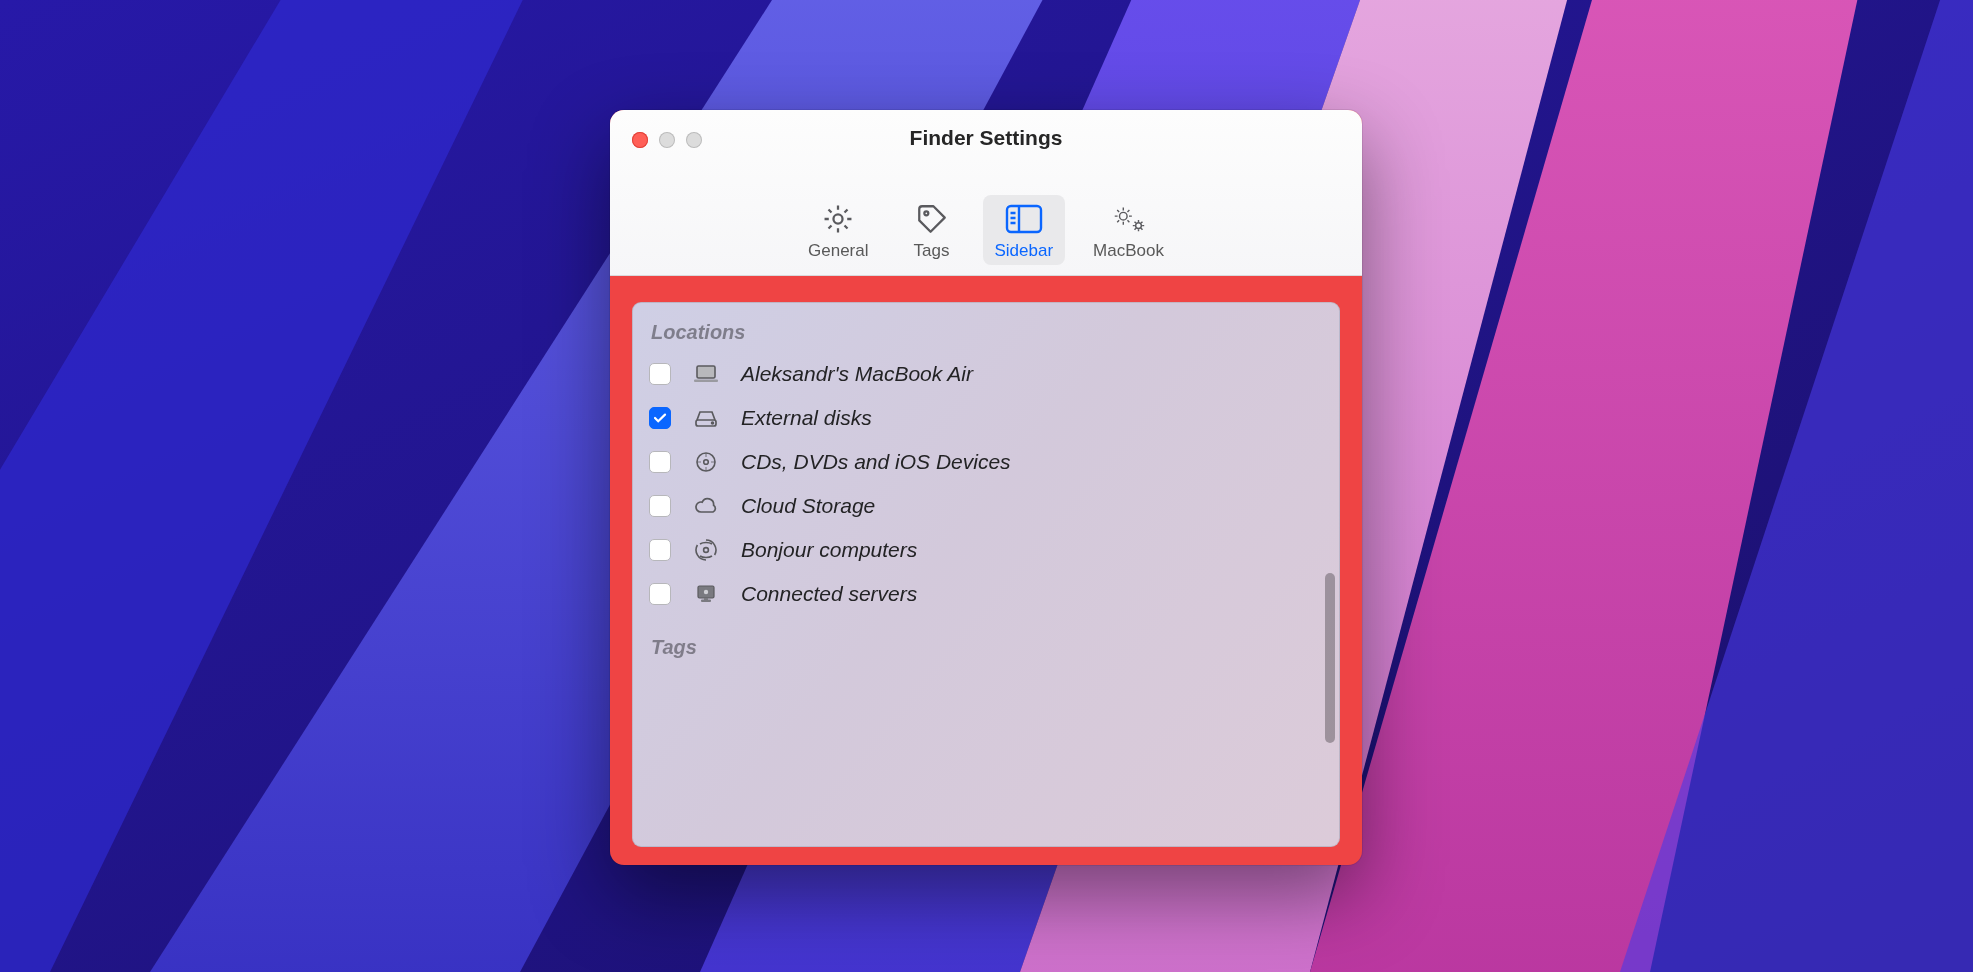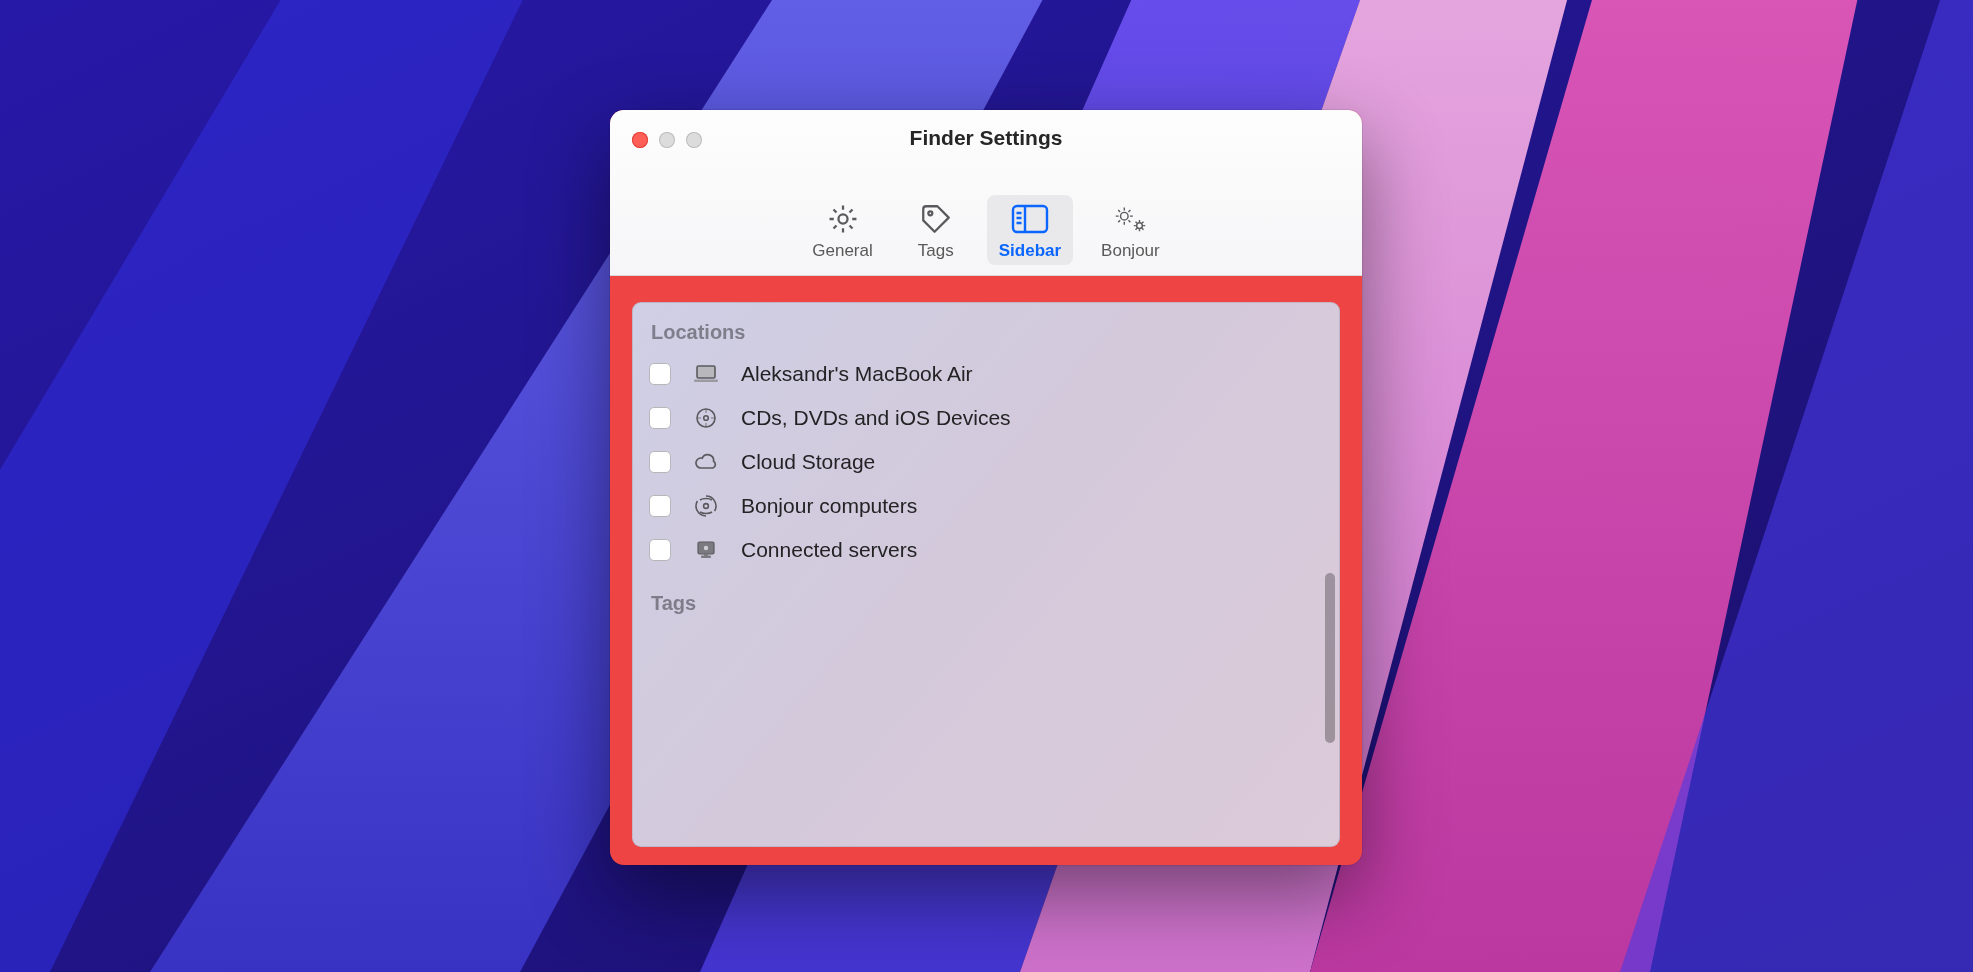--- a/index.html
+++ b/index.html
@@ -55,39 +55,40 @@
   }
   .toolbar {
     position:absolute; left:0; right:0; bottom:10px;
     display:flex; justify-content:center; gap:16px;
   }
   .tb {
     display:flex; flex-direction:column; align-items:center;
     gap:4px; padding:6px 12px 4px; border-radius:8px;
     color:#595959; min-width:70px; cursor:default;
   }
-  .tb.active { background:#e9e9eb; color:#0a66ff;font-weight:bold; }
+  .tb.active { background:#e9e9eb; color:#0a66ff; }
   .tb .ico { width:38px; height:36px; display:flex; align-items:center; justify-content:center; }
   .tb .lbl { font-size:17px; }
   .tb svg { display:block; }
 
   .content {
     flex:1; padding: 26px 22px 18px 22px;
     display:flex; flex-direction:column;
   }
   .heading {
     font-size:21px; color:#232323; margin: 6px 0 10px 14px;
   }
   .listwrap {
     flex:1;
     border: 1px solid rgba(0,0,0,0.10);
     border-radius: 9px;
     background: linear-gradient(130deg, #cfcfe5 0%, #d3c9db 45%, #dccbd9 100%);
     position:relative;
     overflow:hidden;
+    font-style:italic;
   }
   .list {
     position:absolute; inset:0;
     padding: 12px 14px 12px 14px;
     overflow:auto;
   }
   .section-label {
     font-size:20px; font-weight:600; color:rgba(60,60,67,0.55);
     padding: 6px 4px 8px 4px;
   }
@@ -196,21 +197,21 @@
         </div>
         <div class="tb">
           <span class="ico">
             <svg width="40" height="34" viewBox="0 0 40 34" fill="none" stroke="#5a5a5e" stroke-width="1.5">
               <circle cx="14" cy="14" r="4"></circle>
               <path d="M14 5v3M14 20v3M23 14h-3M8 14H5M20.4 7.6l-2 2M9.6 18.4l-2 2M20.4 20.4l-2-2M9.6 9.6l-2-2"></path>
               <circle cx="30" cy="24" r="3"></circle>
               <path d="M30 18v2.2M30 27.8V30M36 24h-2.2M26.2 24H24M34.2 19.8l-1.5 1.5M27.3 26.7l-1.5 1.5M34.2 28.2l-1.5-1.5M27.3 21.3l-1.5-1.5"></path>
             </svg>
           </span>
-          <span class="lbl">Bonjour</span>
+          <span class="lbl">MacBook</span>
         </div>
       </div>
     </div>
 
     <div class="content">
       <div class="listwrap">
         <div class="list">
 
           <div class="section-label">Locations</div>
 
@@ -219,20 +220,35 @@
             <span class="rico">
               <svg width="26" height="20" viewBox="0 0 26 20" fill="none" stroke="#5a5a5e" stroke-width="1.6">
                   <rect x="4" y="2" width="18" height="12" rx="1.5" fill="#b8b8bc"></rect>
                   <rect x="1" y="15.5" width="24" height="2.5" rx="1" fill="#9a9aa0" stroke="none"></rect>
                 </svg>
             </span>
             <span class="rlabel">Aleksandr's MacBook Air</span>
           </div>
 
 
+          <div class="row">
+            <span class="cb checked">
+                <svg width="14" height="14" viewBox="0 0 14 14">
+                  <path d="M2 7l3.2 3.2L12 3.6" stroke="#fff" stroke-width="2.2" fill="none" stroke-linecap="round"></path>
+                </svg>
+              </span>
+            <span class="rico">
+              <svg width="24" height="20" viewBox="0 0 24 20" fill="none" stroke="#5a5a5e" stroke-width="1.7">
+                  <path d="M3 12l3-8h12l3 8"></path>
+                  <rect x="2" y="12" width="20" height="6" rx="2"></rect>
+                  <circle cx="18.5" cy="15" r="0.9" fill="#5a5a5e"></circle>
+                </svg>
+            </span>
+            <span class="rlabel">External disks</span>
+          </div>
 
           <div class="row">
             <span class="cb"></span>
             <span class="rico">
               <svg width="22" height="22" viewBox="0 0 22 22" fill="none" stroke="#5a5a5e" stroke-width="1.6">
                   <circle cx="11" cy="11" r="9"></circle>
                   <circle cx="11" cy="11" r="2.3"></circle>
                   <path d="M11 2v4M11 16v4M2 11h4M16 11h4" opacity="0.5"></path>
                 </svg>
             </span>

